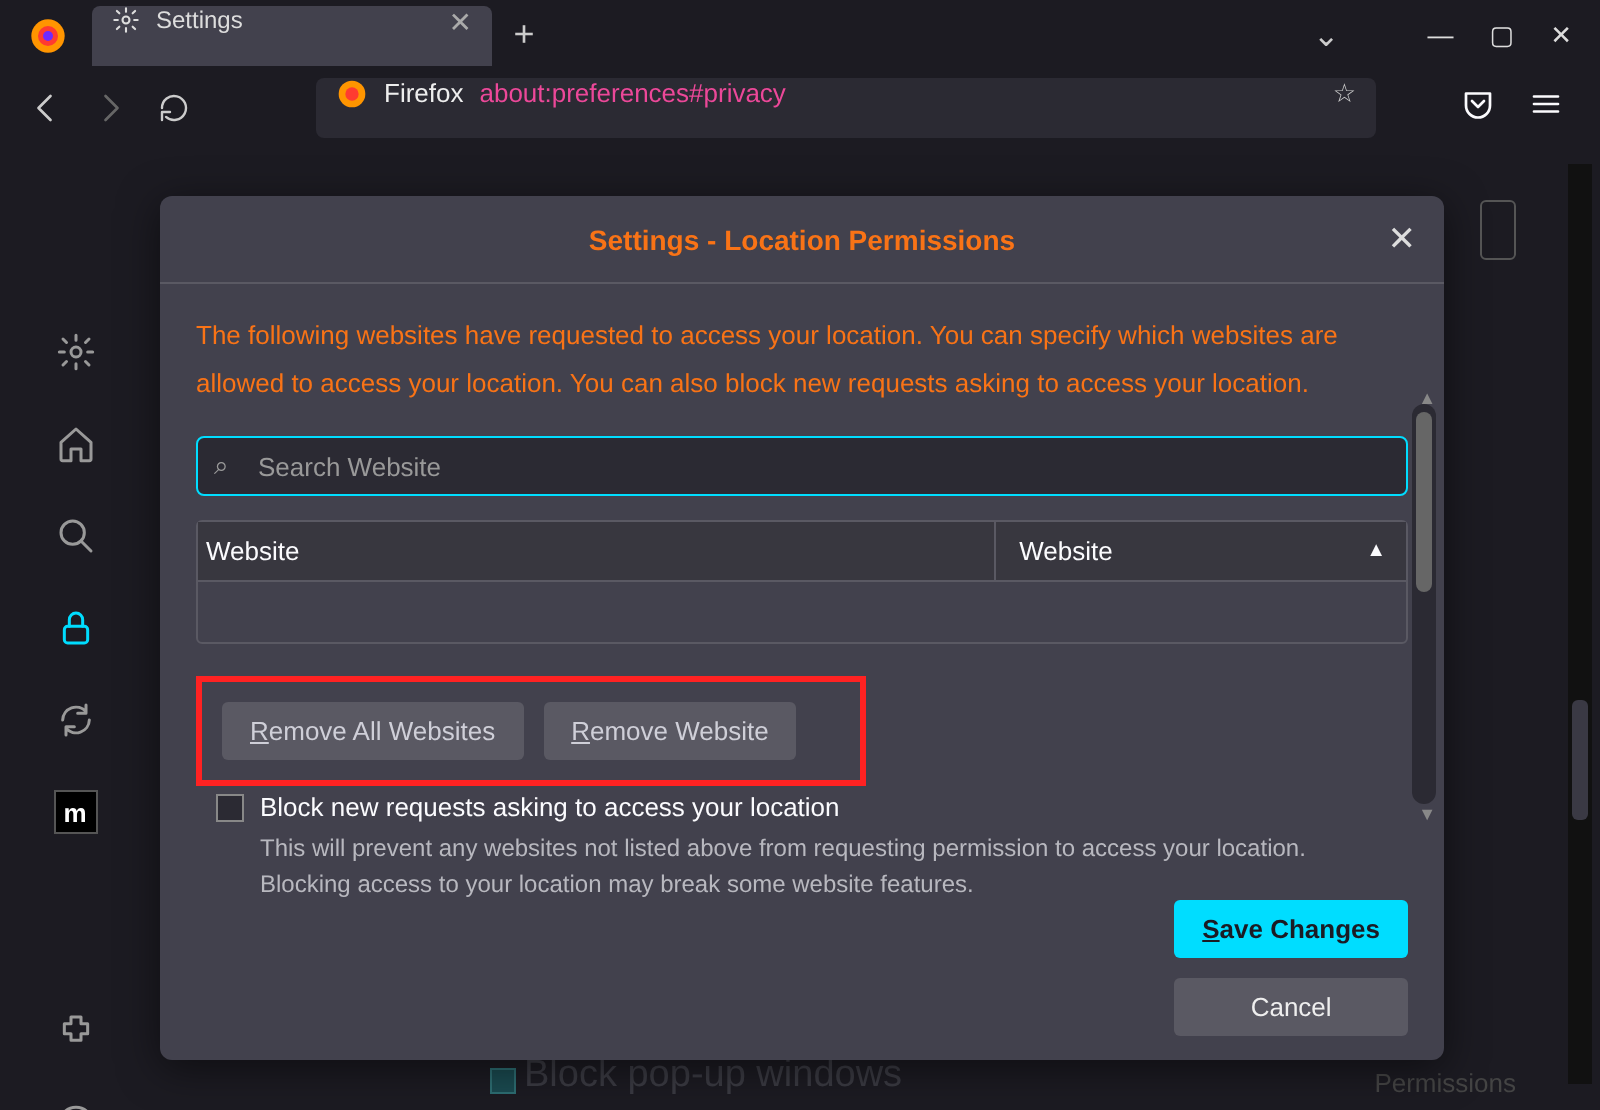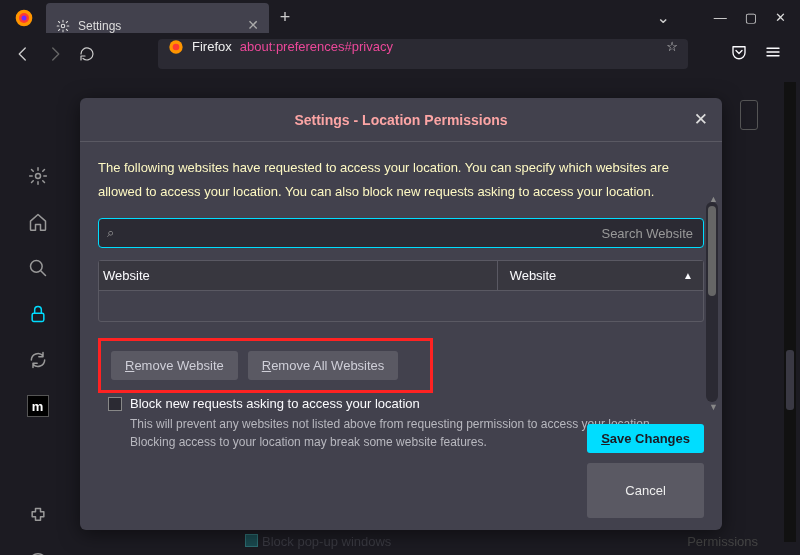--- a/index.html
+++ b/index.html
@@ -2,21 +2,21 @@
 <html><head>
 <meta charset="utf-8">
 <style>
 * { margin: 0; padding: 0; box-sizing: border-box; font-family: -apple-system, BlinkMacSystemFont, "Segoe UI", sans-serif; }
 body { background: #1c1b22; color: #fbfbfe; width: 800px; height: 555px; overflow: hidden; position: relative; }
 
 
 .titlebar { height: 35px; background: #1c1b22; display: flex; align-items: center; }
 .ff-logo { width: 38px; display: flex; justify-content: center; padding-left: 10px; }
 .ff-logo svg { width: 20px; height: 20px; }
-.tab { background: #42414d; height: 30px; width: 223px; margin-left: 8px; border-radius: 4px 4px 0 0; display: flex; align-items: flex-end; padding: 0 10px; gap: 8px; font-size: 12px; color: #ddd; }
+.tab { background: #42414d; height: 30px; width: 200px; margin-left: 8px; border-radius: 4px 4px 0 0; display: flex; align-items: flex-start; padding: 0 10px; gap: 8px; font-size: 12px; color: #ddd; }
 .tab .gear { width: 14px; height: 14px; }
 .tab .close { margin-left: auto; font-size: 14px; color: #aaa; }
 .newtab { width: 32px; text-align: center; color: #ccc; font-size: 18px; font-weight: 300; }
 .tabspacer { flex: 1; }
 .win-controls { display: flex; gap: 18px; padding: 0 14px; color: #ddd; }
 .win-controls span { font-size: 13px; cursor: default; }
 .chev-down { margin-right: 30px; color: #ccc; }
 
 
 .urlbar { height: 38px; background: #1c1b22; display: flex; align-items: center; padding: 0 12px; gap: 10px; }
@@ -32,56 +32,56 @@
 
 .leftrail { position: absolute; left: 0; top: 75px; width: 75px; display: flex; flex-direction: column; align-items: center; gap: 24px; padding-top: 90px; }
 .leftrail .rail-icon { color: #999; width: 22px; height: 22px; display: flex; align-items: center; justify-content: center; }
 .leftrail .rail-icon.active { color: #00ddff; }
 .leftrail .m-badge { background: #000; color: #fff; border: 1px solid #555; width: 22px; height: 22px; font-size: 13px; font-weight: bold; display: flex; align-items: center; justify-content: center; }
 .leftrail .spacer { flex: 1; min-height: 40px; }
 
 
 .dialog-backdrop { position: absolute; top: 98px; left: 80px; right: 78px; height: 432px; background: #42414d; border-radius: 6px; box-shadow: 0 4px 20px rgba(0,0,0,0.5); }
 .dialog-header { height: 44px; border-bottom: 1px solid #5a5963; display: flex; align-items: center; justify-content: center; position: relative; }
-.dialog-header .title { font-size: 14px; font-weight: 600; color: #fca5a5; }
+.dialog-header .title { font-size: 14px; font-weight: 600; color: #f97316; }
 .dialog-header .close-x { position: absolute; right: 14px; font-size: 17px; color: #ddd; cursor: pointer; }
 .dialog-body { padding: 14px 18px 12px 18px; position: relative; height: calc(100% - 44px); }
-.intro { font-size: 13px; line-height: 1.85; color: #fef9c3; margin-bottom: 14px; }
+.intro { font-size: 13px; line-height: 1.85; color: #f97316; margin-bottom: 14px; }
 .search-wrap { position: relative; margin-bottom: 12px; }
-.search-input { width: 100%; height: 30px; background: #2b2a33; border: 1px solid #00ddff; border-radius: 4px; padding: 0 10px 0 30px; color: #fca5a5; font-size: 13px; outline: none; text-align: right; }
+.search-input { width: 100%; height: 30px; background: #2b2a33; border: 1px solid #00ddff; border-radius: 4px; padding: 0 10px 0 30px; color: #fca5a5; font-size: 13px; outline: none; }
 .search-input::placeholder { color: #999; }
 .search-ico { position: absolute; left: 9px; top: 7px; color: #999; font-size: 13px; }
 .table { border: 1px solid #5a5963; border-radius: 3px; height: 62px; }
 .thead { height: 30px; background: #38373f; display: flex; align-items: center; font-size: 13px; border-bottom: 1px solid #5a5963; }
 .th-web { flex: 0 0 66%; padding-left: 4px; border-right: 1px solid #5a5963; height: 100%; display: flex; align-items: center; }
 .th-stat { flex: 1; padding-left: 12px; display: flex; align-items: center; }
 .th-stat .sort { margin-left: auto; margin-right: 10px; font-size: 10px; }
 .red-box { border: 3px solid #ff2222; padding: 10px 10px; margin-top: 16px; width: 335px; display: flex; gap: 10px; }
 .btn-grey { background: #5a5963; color: #cfcfd8; padding: 7px 14px; border-radius: 3px; font-size: 13px; border: none; cursor: default; }
 .btn-grey .ul { text-decoration: underline; }
 .chk-row { display: flex; align-items: center; gap: 8px; margin-top: 3px; font-size: 13px; margin-left: 10px; }
 .chk { width: 14px; height: 14px; border: 1px solid #888; background: #2b2a33; }
 .helper { font-size: 12px; color: #b8b8bf; margin-left: 32px; margin-top: 4px; line-height: 1.5; max-width: 560px; }
 .dialog-footer { position: absolute; bottom: 12px; right: 18px; display: flex; gap: 10px; flex-direction: column; }
 .btn-primary { background: #00ddff; color: #1b1b24; padding: 7px 14px; border-radius: 3px; font-size: 13px; font-weight: 600; border: none; }
 .btn-primary .ul { text-decoration: underline; }
-.btn-cancel { background: #5a5963; color: #eee; padding: 20px 14px; border-radius: 3px; font-size: 13px; border: none; }
+.btn-cancel { background: #5a5963; color: #eee; padding: 7px 14px; border-radius: 3px; font-size: 13px; border: none; }
 
 
 .scroll-right { position: absolute; right: 4px; top: 60px; width: 12px; height: 200px; background: #2b2a33; border-radius: 6px; }
 .scroll-right::before { content:''; position:absolute; top:4px; left:2px; right:2px; height:90px; background:#666; border-radius:4px; }
 .scroll-arrow-top { position: absolute; right: 4px; top: 52px; font-size: 9px; color: #888; }
 .scroll-arrow-bot { position: absolute; right: 4px; top: 260px; font-size: 9px; color: #888; }
 
 
 .bg-box { position: absolute; top: 100px; right: 42px; width: 18px; height: 30px; border: 1px solid #555; border-radius: 3px; }
 .bg-scroll { position: absolute; right: 4px; top: 82px; width: 12px; height: 460px; background: #111; }
 .bg-scroll-thumb { position:absolute; right:6px; top:350px; width:8px; height:60px; background:#3a3944; border-radius:3px; }
 .peek-btn { position: absolute; right: 42px; bottom: 6px; color: #444; font-size: 13px; }
-.peek-text { position: absolute; left: 262px; bottom: 6px; color: #3a3a42; font-size: 13px; }
+.peek-text { position: absolute; left: 262px; bottom: 6px; color: #3a3a42; font-size: 19px; }
 .peek-chk { position: absolute; left: 245px; bottom: 8px; width: 13px; height: 13px; border: 1px solid #2d6d72; background: #1a4a50; }
 
 svg.stroke { stroke: currentColor; fill: none; stroke-width: 1.8; stroke-linecap: round; stroke-linejoin: round; }
 </style>
 </head>
 <body>
 
 <div class="titlebar">
   <div class="ff-logo">
     <svg viewBox="0 0 24 24">
@@ -221,22 +221,22 @@
       <div class="thead">
         <div class="th-web">Website</div>
         <div class="th-stat">
           <span>Website</span>
           <span class="sort">▲</span>
         </div>
       </div>
     </div>
 
     <div class="red-box">
+      <button class="btn-grey"><span class="ul">R</span><span>emove All Websites</span></button>
       <button class="btn-grey"><span class="ul">R</span><span>emove Website</span></button>
-      <button class="btn-grey"><span class="ul">R</span><span>emove All Websites</span></button>
     </div>
 
     <div class="chk-row">
       <div class="chk"></div>
       <span>Block new requests asking to access your location</span>
     </div>
     <p class="helper">This will prevent any websites not listed above from requesting permission to access your location. Blocking access to your location may break some website features.</p>
 
     <div class="dialog-footer">
       <button class="btn-primary"><span class="ul">S</span><span>ave Changes</span></button>

